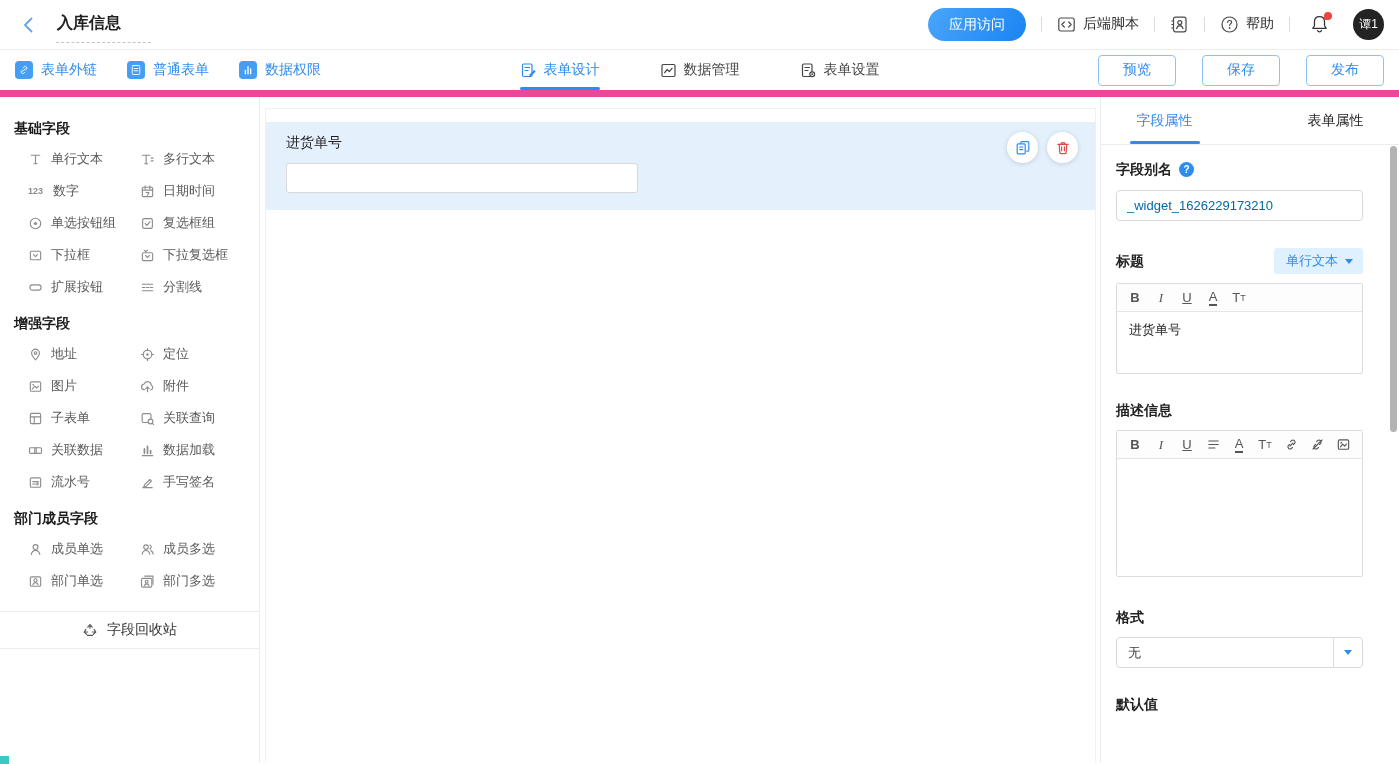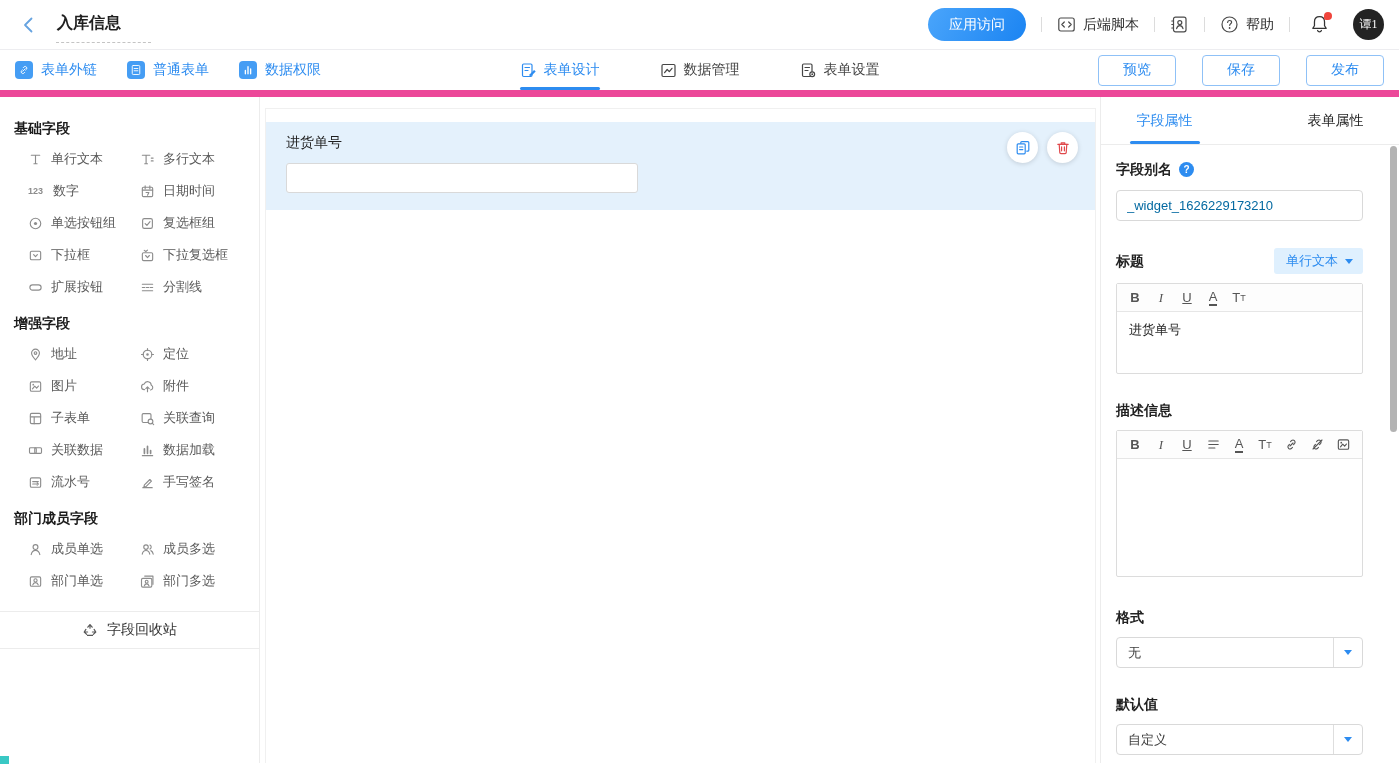--- a/index.html
+++ b/index.html
@@ -13,27 +13,27 @@
   .ic { display:block; }
 
   
   .header { height:50px; display:flex; align-items:center; padding:0 15px 0 18px; border-bottom:1px solid #ededf0; position:relative; background:#fff; }
   .back-btn { color:#66a3e0; width:22px; height:22px; cursor:pointer; margin-right:16px; }
   .doc-title { font-size:16px; font-weight:700; color:#1f1f1f; padding:3px 30px 8px 1px; border-bottom:1px dashed #c4c4c4; margin-top:4px; }
   .hdr-right { margin-left:auto; display:flex; align-items:center; }
   .pill-btn { height:33px; padding:0 21px; border:none; border-radius:17px; color:#fff; font-size:14px;
               background:linear-gradient(120deg,#4aa5fb,#1b84f2); cursor:pointer; font-family:inherit; }
   .vdiv { width:1px; height:15px; background:#dcdcdc; margin:0 15px; }
-  .hdr-item { display:flex; align-items:center; gap:7px; font-size:14px; color:#2b2b2b; cursor:pointer; }
+  .hdr-item { display:flex; align-items:flex-start; gap:7px; font-size:14px; color:#2b2b2b; cursor:pointer; }
   .hdr-ic { width:19px; height:19px; color:#4a4a4a; }
   .bell-wrap { position:relative; margin:0 4px; cursor:pointer; }
   .bell-wrap .ic { width:21px; height:21px; color:#333; }
   .bell-dot { position:absolute; top:-2px; right:-2px; width:8px; height:8px; border-radius:50% 50% 50% 2px; background:#f0453c; }
   .avatar { width:31px; height:31px; border-radius:50%; background:#232323; color:#fff; font-size:12px;
-            display:flex; align-items:center; justify-content:center; margin-left:19px; cursor:pointer;font-family:Liberation Serif, serif; }
+            display:flex; align-items:center; justify-content:center; margin-left:19px; cursor:pointer; }
 
   
   .toolbar { height:47px; border-bottom:7px solid #ec4899; display:flex; align-items:center; padding:0 15px; position:relative; background:#fff; }
   .ltabs { display:flex; gap:30px; }
   .ltab { display:flex; align-items:center; gap:8px; color:#2d8cf0; font-size:14px; cursor:pointer; }
   .sq-icon { width:18px; height:18px; border-radius:4px; background:#459df4; color:#fff; display:flex; align-items:center; justify-content:center; }
   .sq-icon .ic { width:12px; height:12px; }
   .ctabs { position:absolute; left:50%; transform:translateX(-50%); height:100%; display:flex; gap:60px; }
   .ctab { display:flex; align-items:center; gap:7px; font-size:14px; color:#454545; cursor:pointer; position:relative; height:100%; }
   .ctab .ic { width:17px; height:17px; }
@@ -628,26 +628,20 @@
 
       <div class="f-label sel-label">格式</div>
       <div class="select">
         <span>无</span>
         <span class="sel-caretbox">
             <span class="caret"></span>
           </span>
       </div>
 
       <div class="f-label sel-label m26">默认值</div>
-      <div class="select">
-        <span>自定义</span>
-        <span class="sel-caretbox">
-            <span class="caret"></span>
-          </span>
-      </div>
       
 
     </div>
     <div class="scroll-thumb"></div>
   </aside>
 </div>
 
 <div class="corner-mark"></div>
 
 </body></html>

